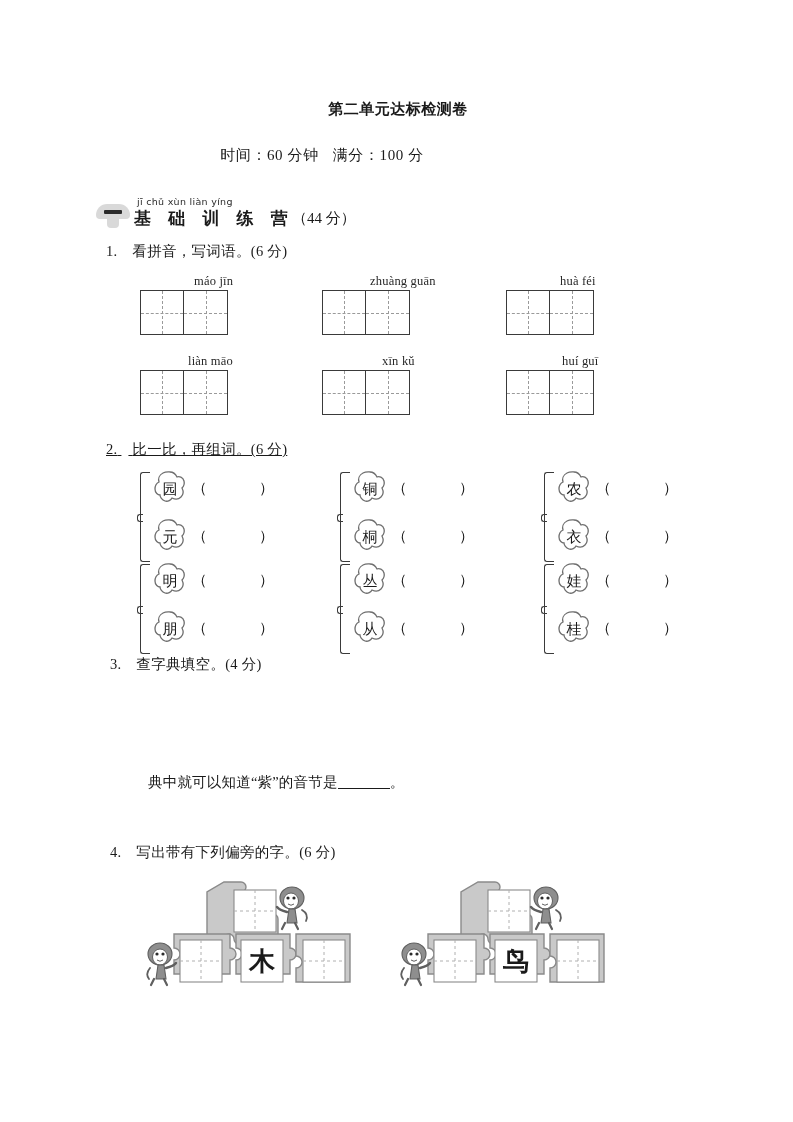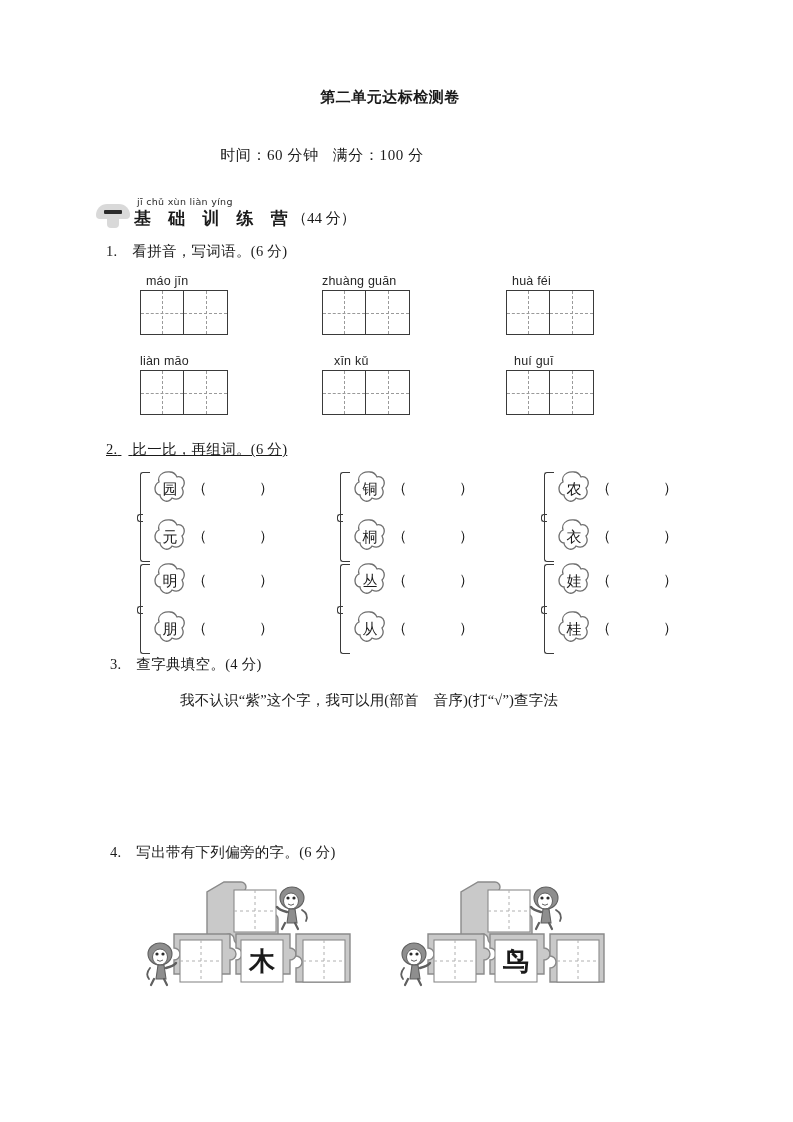--- a/index.html
+++ b/index.html
@@ -19,27 +19,28 @@
   .page {
     position: absolute;
     left: 0; top: 0;
     width: 793px;
     height: 1122px;
   }
 
   
   .doc-title {
     position: absolute;
-    left: 0; top: 88px;
+    left: 0; top: 100px;
     width: 780px;
     text-align: center;
     font-size: 15px;
     font-weight: bold;
     letter-spacing: 0.5px;
     font-family: "Liberation Serif", "DejaVu Serif", serif;
+    padding-left: 8px;
   }
   .doc-subtitle {
     position: absolute;
     left: 0; top: 146px;
     width: 644px;
     text-align: center;
     font-size: 15px;
     letter-spacing: 0.6px;
   }
   .doc-subtitle .gap { display: inline-block; width: 14px; }
@@ -105,25 +106,26 @@
   .q-prompt {
     position: absolute;
     font-size: 14.5px;
     white-space: nowrap;
     letter-spacing: 0.3px;
   }
 
   
   .pinyin-label {
     position: absolute;
-    font-family: Liberation Sans, sans-serif;
+    font-family: Liberation Serif, serif;
     font-size: 12.5px;
     color: #262626;
     white-space: nowrap;
     letter-spacing: 0.2px;
+    margin-left: 48px;
   }
   .tzg-group {
     position: absolute;
     display: flex;
     border: 1px solid #3a3a3a;
     background: #ffffff;
   }
   .tzg-cell {
     position: relative;
     width: 43px;
@@ -429,23 +431,25 @@
       <span class="answer-paren">（<span class="blank"></span>）</span>
     </div>
   </div>
 
   <div class="q-prompt" style="left:110px; top:655px;">
     <span>3.</span>
     <span style="display:inline-block;width:7px;"></span>
     <span>查字典填空。(4 分)</span>
   </div>
 
-  <div class="body-line" style="left:180px; top:691px;">我不认识“紫”这个字，我可以用(部首　音序)(打“√”)查字法</div>
-
-
+
+
+  <div class="body-line" style="left:148px; top:773px;">
+    <span>典中就可以知道“紫”的音节是</span><span class="ul-blank" style="width:52px;"></span><span>。</span>
+  </div>
 
   <div class="q-prompt" style="left:110px; top:822px;margin-top:21px;">
     <span>4.</span>
     <span style="display:inline-block;width:7px;"></span>
     <span>写出带有下列偏旁的字。(6 分)</span>
   </div>
 
   <div class="puzzle-scene" style="left:146px; top:878px;">
     <svg width="210" height="125" viewBox="0 0 210 125">
       <defs>

